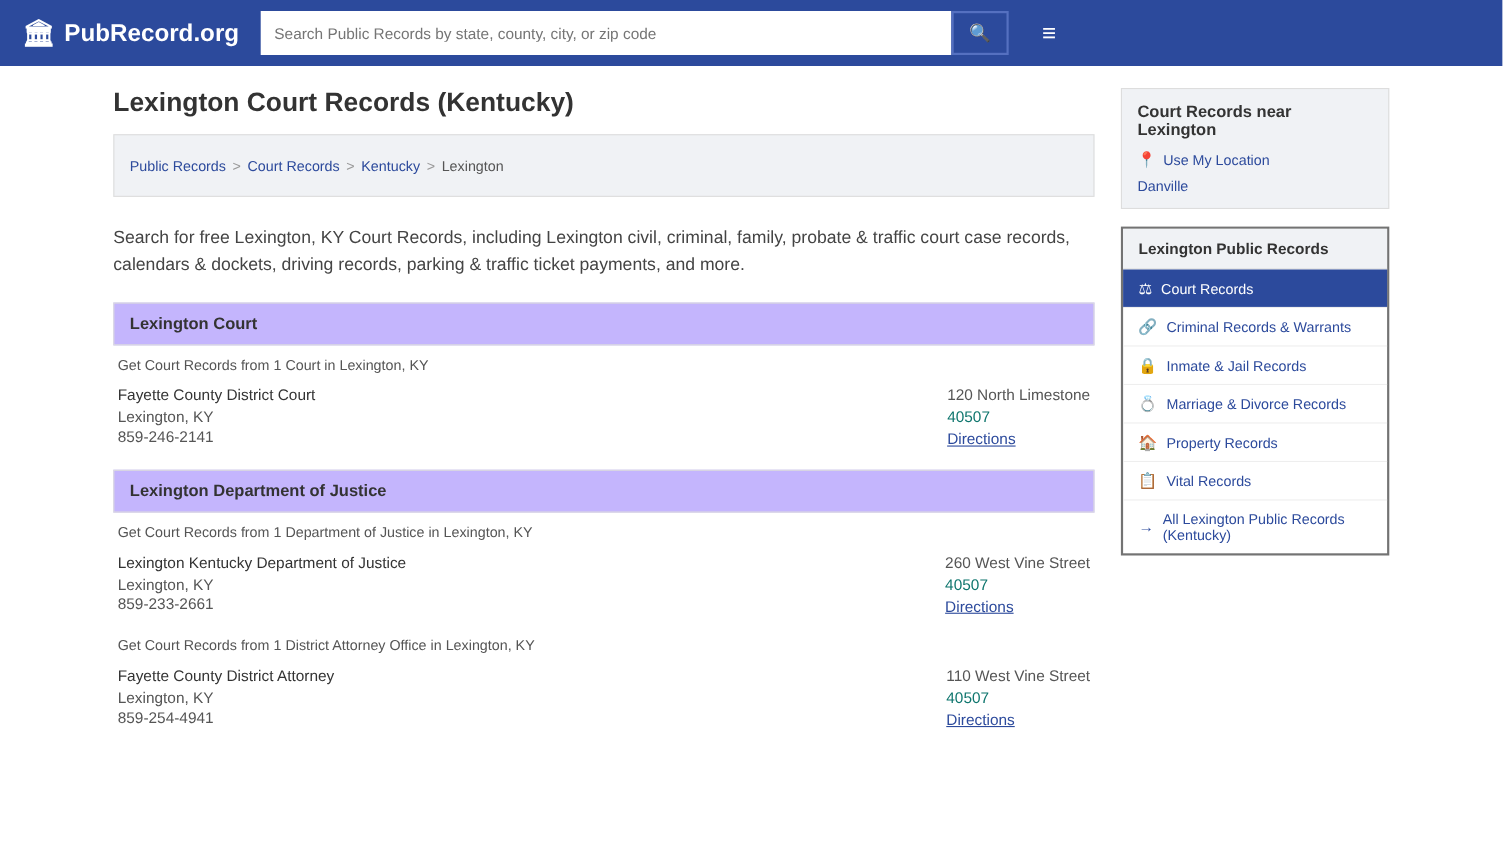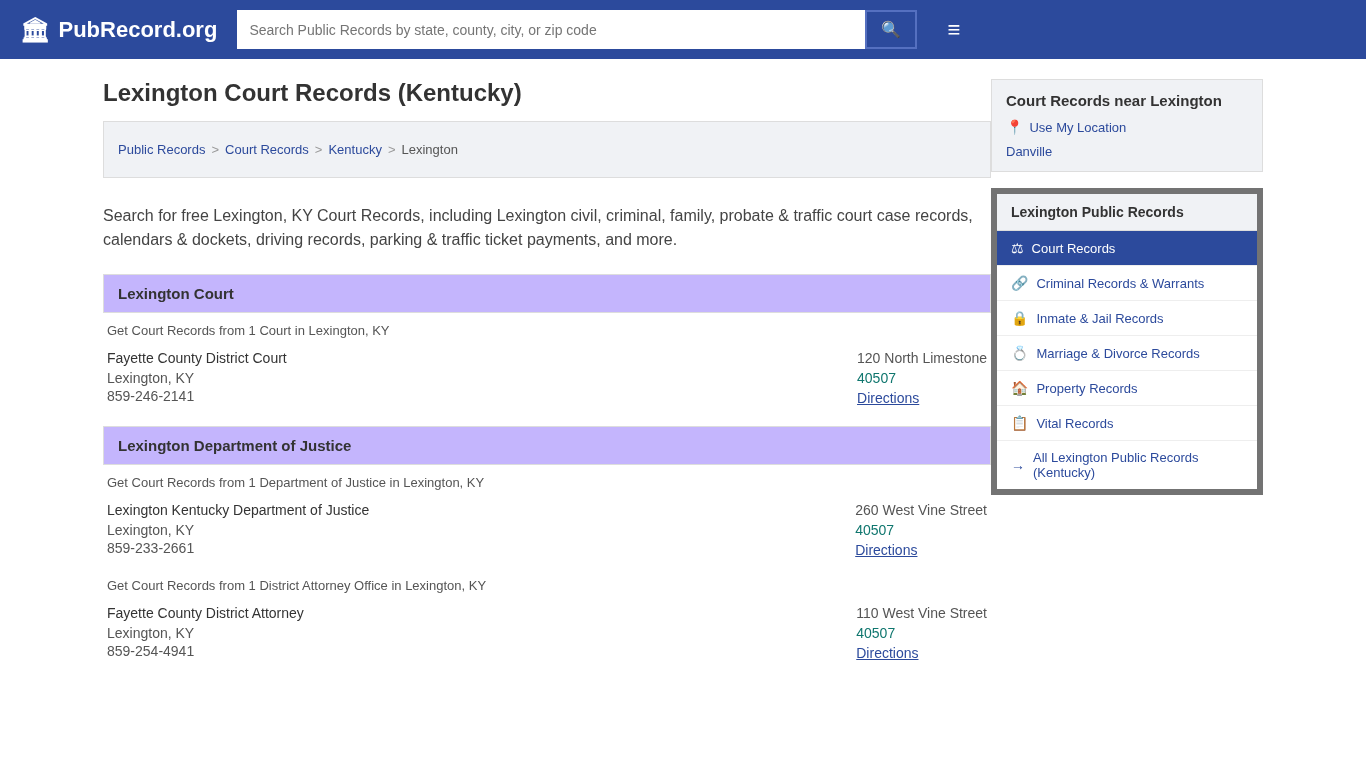--- a/index.html
+++ b/index.html
@@ -52,23 +52,24 @@
       cursor: pointer;
       margin-left: 10px;
     }
 
     
     .main-container {
       max-width: 1200px;
       margin: 0 auto;
       padding: 20px;
       display: flex;
+      gap: 24px;
     }
     .content { flex: 1; }
-    .sidebar { width: 272px; flex-shrink: 0; }
+    .sidebar { width: 244px; flex-shrink: 0; }
 
     
     .page-title {
       font-size: 24px;
       font-weight: bold;
       color: #333;
       margin-bottom: 14px;
     }
 
     
@@ -162,21 +163,21 @@
     }
     .use-location .loc-icon { font-size: 14px; color: #888; }
     .nearby-link {
       font-size: 13px;
       color: #2c4a9c;
       cursor: pointer;
       text-decoration: none;
     }
 
     .sidebar-public-records {
-      border: 6px solid #737373;
+      border: 2px solid #737373;
     }
     .sidebar-public-records h3 {
       font-size: 14px;
       font-weight: bold;
       color: #333;
       background: #f0f2f5;
       border-bottom: 1px solid #ddd;
       padding: 10px 14px;
     }
     .sidebar-item {

